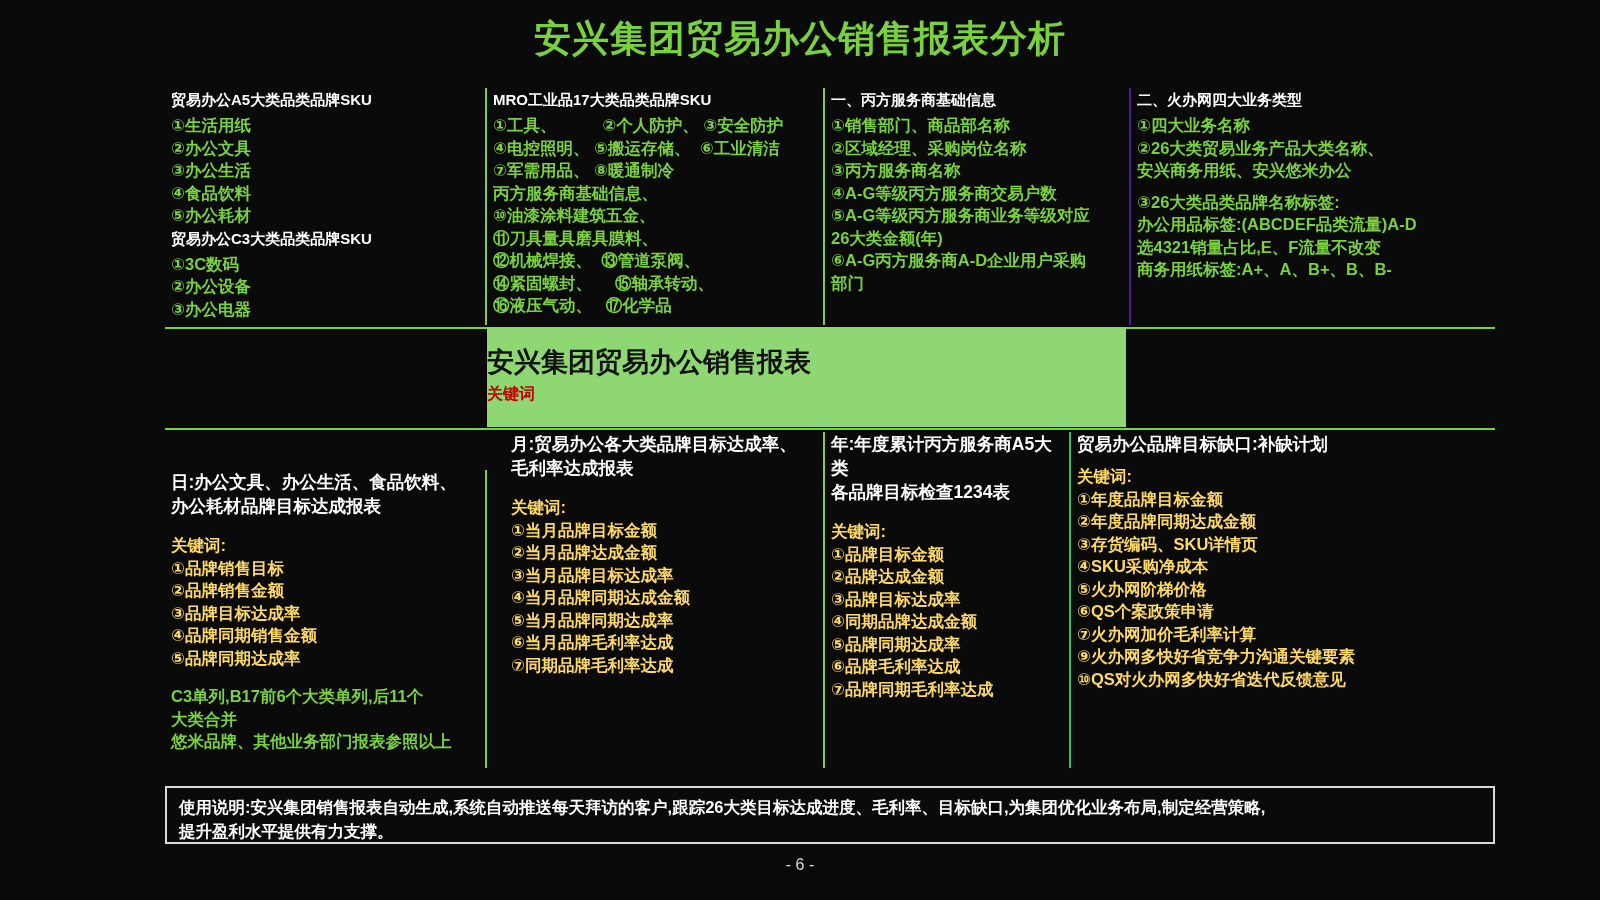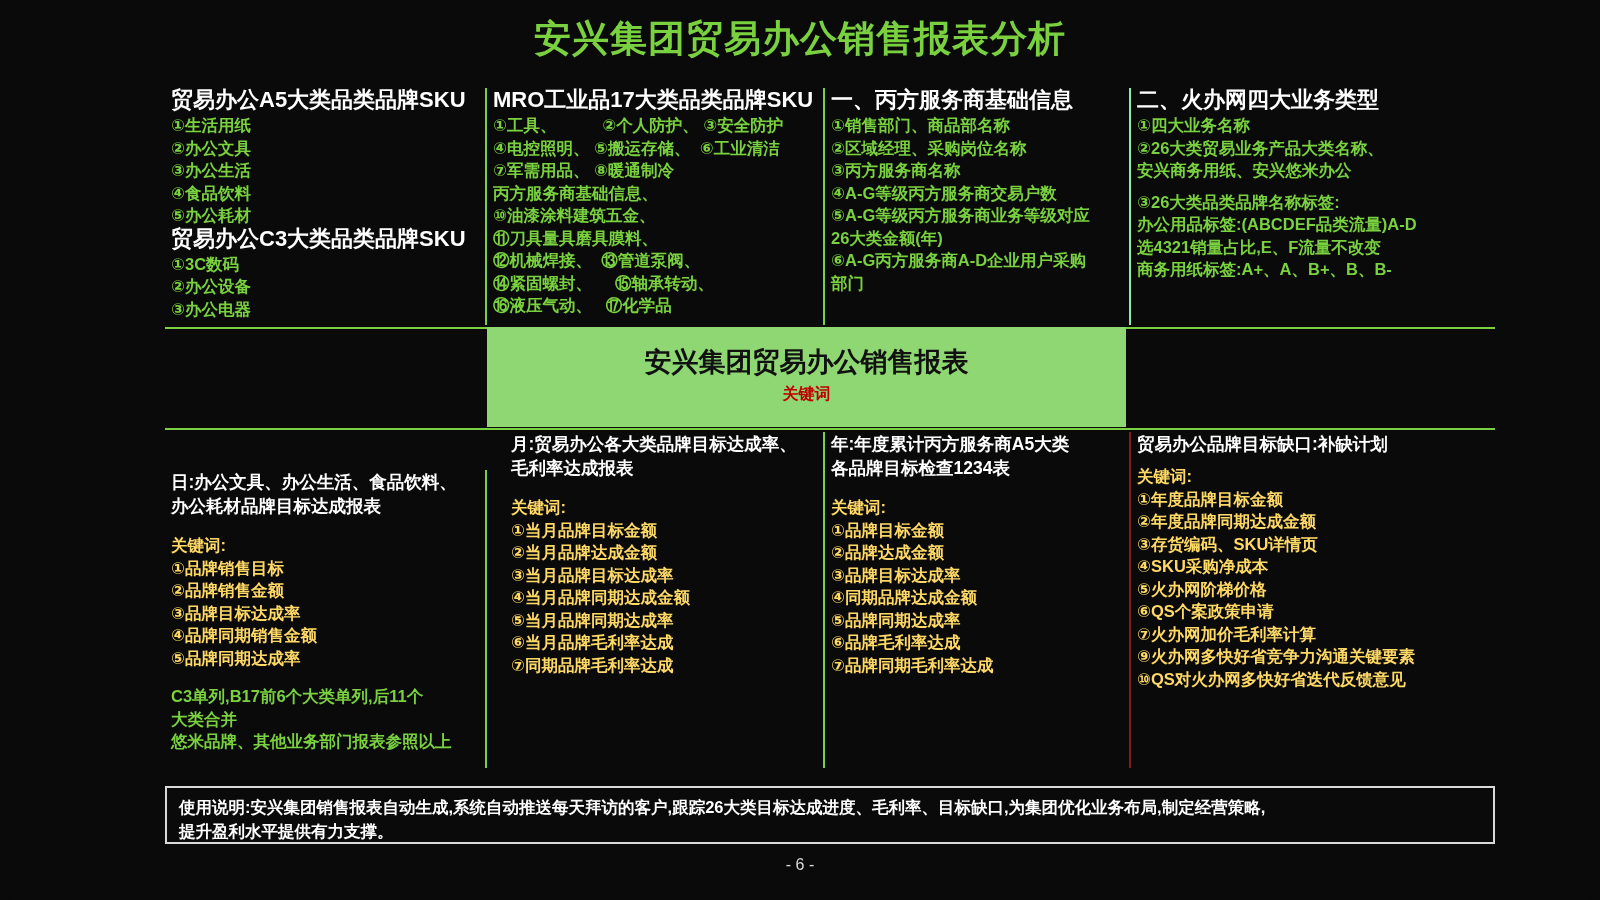--- a/index.html
+++ b/index.html
@@ -38,25 +38,25 @@
     width: 1330px;
     height: 237px;
     display: flex;
   }
   .tcol {
     box-sizing: border-box;
     padding: 0 8px 0 6px;
   }
   .tcol.c1 { width: 322px; border-right: 2px solid #79d13f; }
   .tcol.c2 { width: 338px; border-right: 2px solid #79d13f; }
-  .tcol.c3 { width: 306px; border-right: 2px solid #86efac; }
+  .tcol.c3 { width: 306px; border-right: 2px solid #4c1d95; }
   .tcol.c4 { width: 364px; }
   .hdr {
     color: #ffffff;
-    font-size: 22px;
+    font-size: 15px;
     font-weight: bold;
     line-height: 23px;
     margin-bottom: 3px;
   }
   .ln {
     color: #79d13f;
     font-size: 16.5px;
     font-weight: bold;
     line-height: 22.5px;
     white-space: pre;
@@ -72,21 +72,21 @@
   
   .banner {
     position: absolute;
     left: 487px;
     top: 327px;
     width: 639px;
     height: 100px;
     background: #8ed773;
     display: flex;
     flex-direction: column;
-    align-items: center;
+    align-items: flex-start;
     justify-content: center;
   }
   .banner .b1 {
     color: #111111;
     font-size: 27px;
     font-weight: bold;
     line-height: 34px;
   }
   .banner .b2 {
     color: #c00000;
@@ -102,21 +102,21 @@
     width: 1330px;
     height: 336px;
     display: flex;
   }
   .bcol {
     box-sizing: border-box;
     padding: 0 8px 0 6px;
   }
   .bcol.c1 { width: 322px; border-right: 2px solid #79d13f; margin-top: 38px; }
   .bcol.c2 { width: 338px; border-right: 2px solid #79d13f; padding-left: 24px; }
-  .bcol.c3 { width: 306px; border-right: 2px solid #7f1d1d; }
+  .bcol.c3 { width: 246px; border-right: 2px solid #22c55e; }
   .bcol.c4 { width: 364px; }
   .bhdr {
     color: #ffffff;
     font-size: 17.5px;
     font-weight: bold;
     line-height: 24px;
   }
   .kw {
     color: #ffd966;
     font-size: 16.5px;

